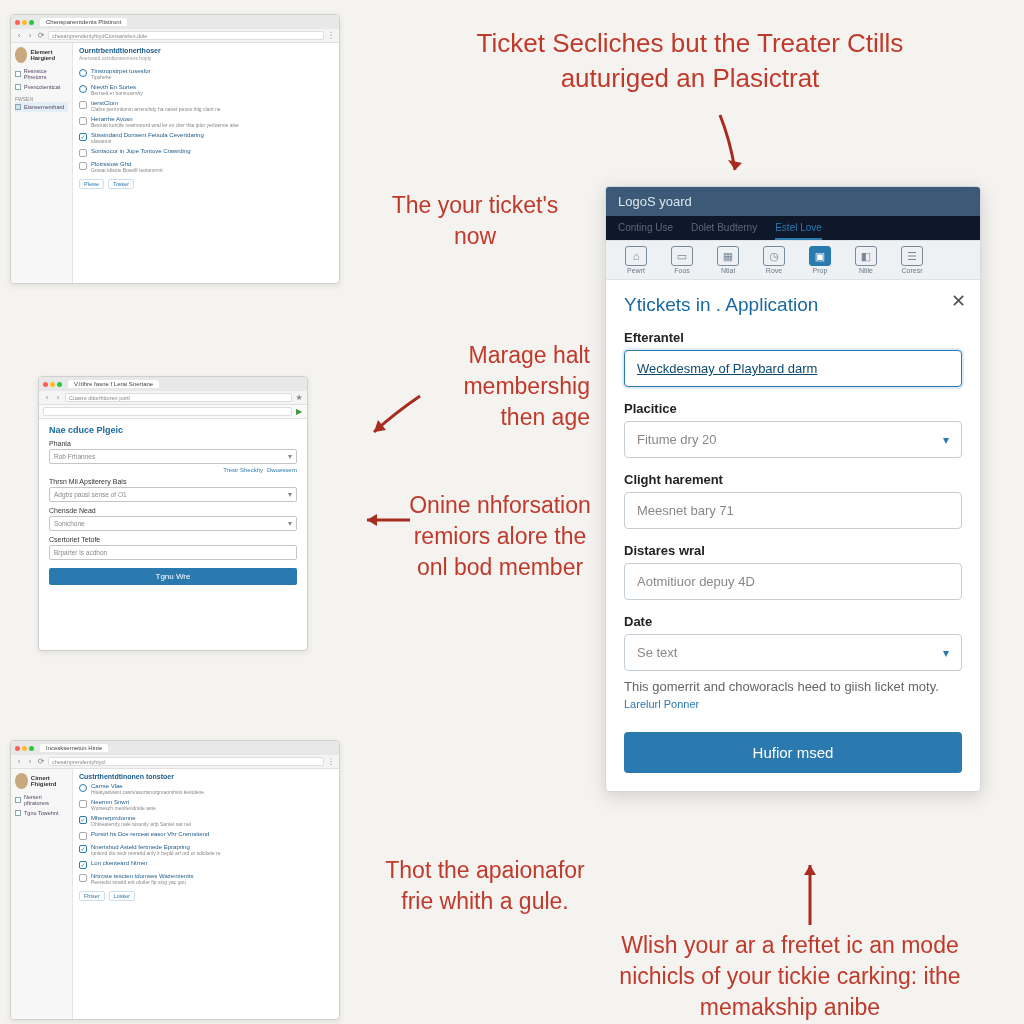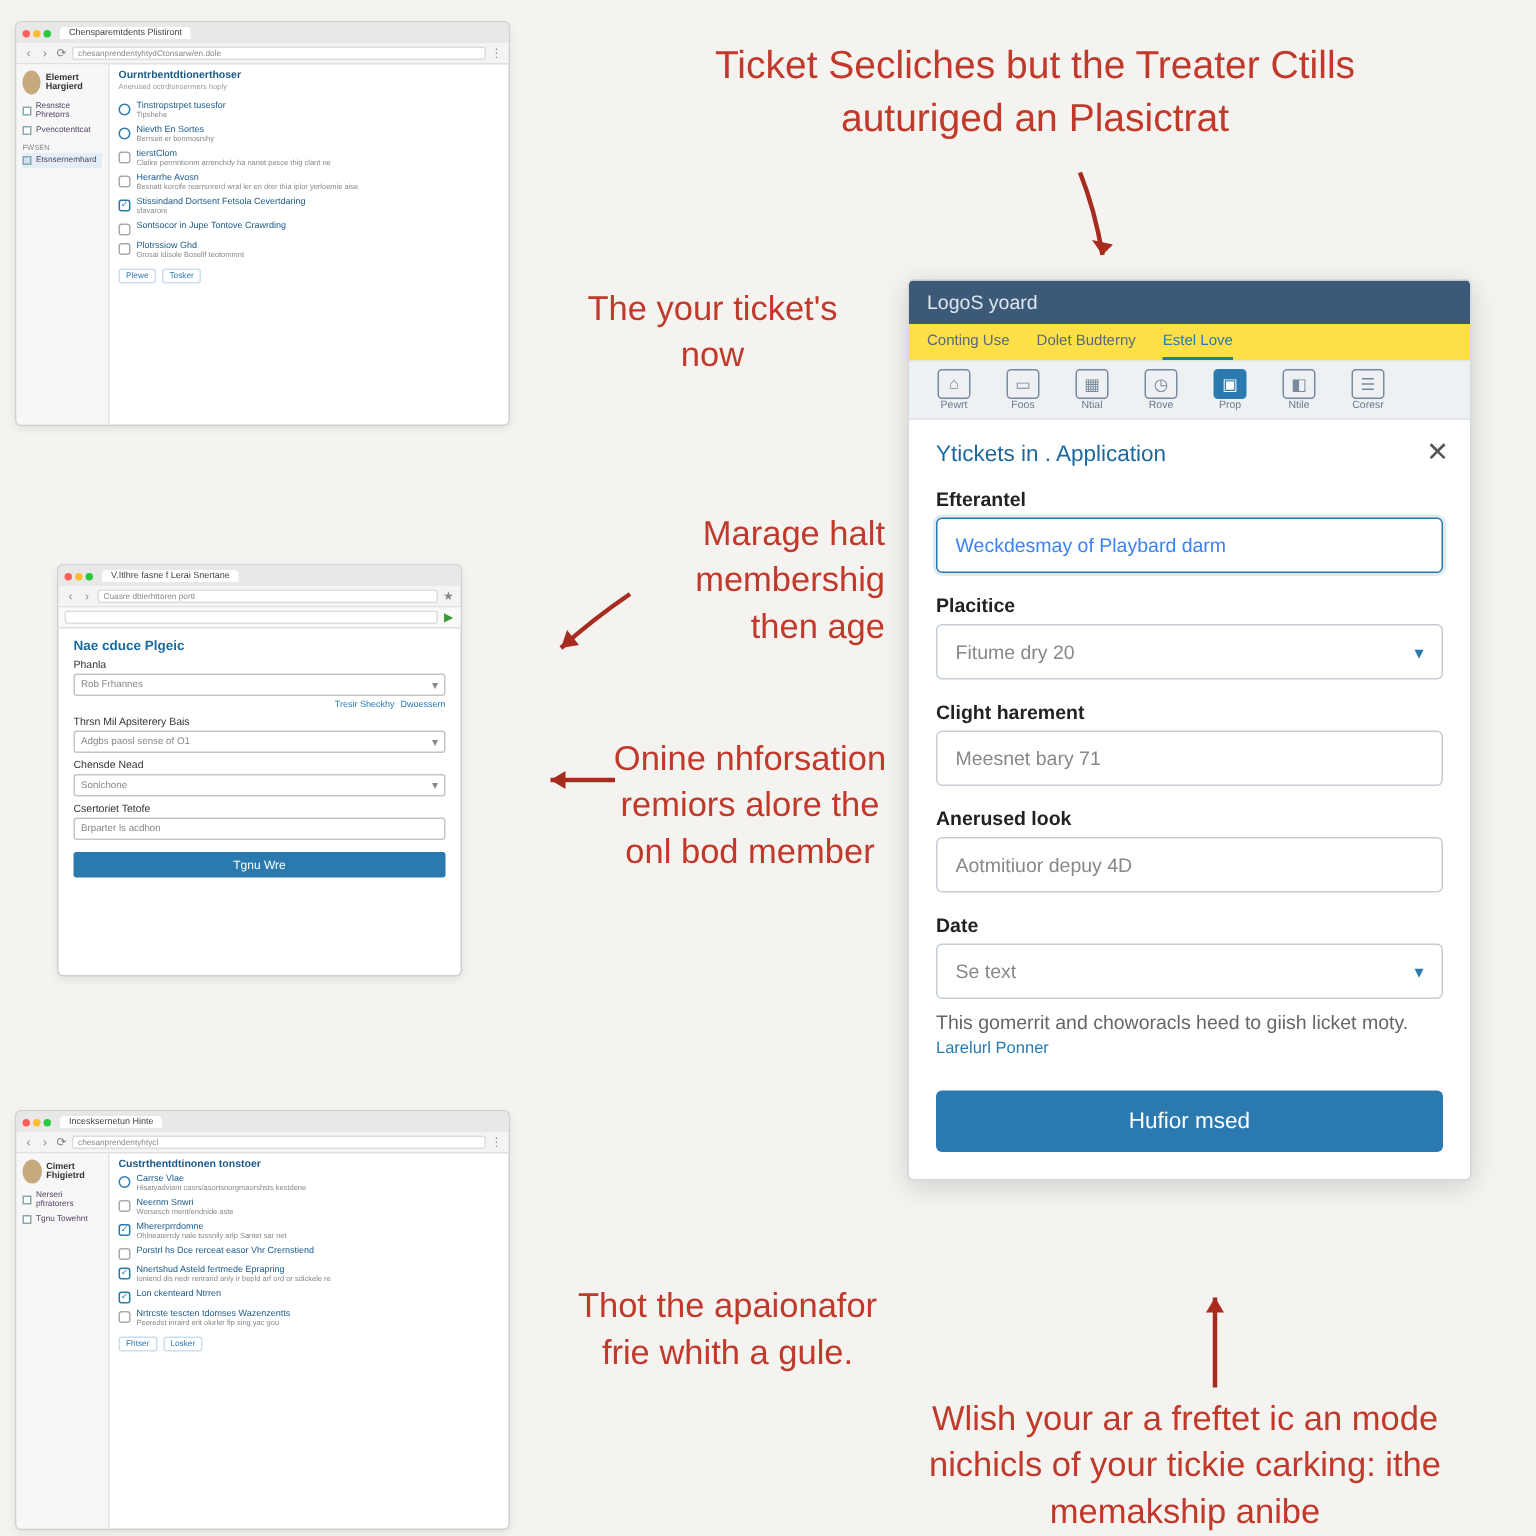--- a/index.html
+++ b/index.html
@@ -90,34 +90,34 @@
     top: 186px;
     left: 605px;
     width: 376px;
     background: #fff;
     border: 1px solid #d5d9dd;
     border-radius: 4px;
     box-shadow: 0 4px 18px rgba(0,0,0,0.15);
     overflow: hidden;
   }
   .mainform .mfhdr { background: #3c5a78; color: #dde6ee; padding: 7px 12px; font-size: 13px; }
-  .mainform .mfnav { background: #fde047; border-bottom: 1px solid #dfe3e7; padding: 6px 12px 0 12px; display: flex; gap: 18px; }
+  .mainform .mfnav { background: #0f172a; border-bottom: 1px solid #dfe3e7; padding: 6px 12px 0 12px; display: flex; gap: 18px; }
   .mainform .mfnav span { font-size: 10px; color: #5a6a7a; padding-bottom: 5px; }
   .mainform .mfnav span.act { color: #2a7ab0; border-bottom: 2px solid #2a7ab0; }
   .mainform .mficons { background: #eef1f4; border-bottom: 1px solid #dfe3e7; padding: 5px 10px; display: flex; gap: 6px; }
   .mainform .ic { width: 40px; text-align: center; }
   .mainform .ic .icsq { width: 22px; height: 20px; margin: 0 auto 1px; border: 1.5px solid #7a8a9a; border-radius: 3px; display: flex; align-items: center; justify-content: center; color: #7a8a9a; font-size: 11px; }
   .mainform .ic.act .icsq { background: #2a7ab0; border-color: #2a7ab0; color: #fff; }
   .mainform .ic .iclbl { font-size: 7px; color: #6a7a8a; }
   .mainform .body { padding: 14px 18px 18px 18px; position: relative; }
   .mainform .close { position: absolute; top: 10px; right: 14px; font-size: 18px; color: #555; cursor: pointer; }
-  .mainform .ftitle { color: #1a6aa0; font-size: 15px; font-weight: 400; margin-bottom: 14px; }
+  .mainform .ftitle { color: #1a6aa0; font-size: 19px; font-weight: 400; margin-bottom: 14px; }
   .mainform .flbl { font-size: 13px; font-weight: 600; color: #222; margin-top: 14px; }
   .mainform .finput { border: 1px solid #c5cdd5; border-radius: 4px; padding: 10px 12px; font-size: 13px; color: #888; margin-top: 5px; display: flex; justify-content: space-between; align-items: center; background: #fff; }
-  .mainform .finput.focus { border-color: #2a7ab0; box-shadow: 0 0 0 2px rgba(42,122,176,0.15); color: #3b82f6; }
+  .mainform .finput.focus { border-color: #2a7ab0; box-shadow: 0 0 0 2px rgba(42,122,176,0.15); color: #0c4a6e; text-decoration: underline; }
   .mainform .chev { color: #2a7ab0; font-size: 12px; }
   .mainform .help { font-size: 13px; color: #666; margin-top: 8px; }
   .mainform .link { color: #2a7ab0; font-size: 11px; margin-top: 3px; display: inline-block; }
   .mainform .submit { background: #2a7ab0; color: #fff; font-size: 15px; text-align: center; padding: 12px 0; border-radius: 4px; margin-top: 20px; }
 
   .caret::after { content: "▾"; color: #888; font-size: 8px; }
 </style>
 </head>
 <body>
 
@@ -417,21 +417,21 @@
       </div>
     <div class="flbl">Placitice</div>
     <div class="finput">
         <span>Fitume dry 20</span>
         <span class="chev">▾</span>
       </div>
     <div class="flbl">Clight harement</div>
     <div class="finput">
         <span>Meesnet bary 71</span>
       </div>
-    <div class="flbl">Anerused look</div>
+    <div class="flbl">Distares wral</div>
     <div class="finput">
         <span>Aotmitiuor depuy 4D</span>
       </div>
     <div class="flbl">Date</div>
     <div class="finput">
         <span>Se text</span>
         <span class="chev">▾</span>
       </div>
     <div class="help">This gomerrit and choworacls heed to giish licket moty.</div>
     <a class="link">Larelurl Ponner</a>

